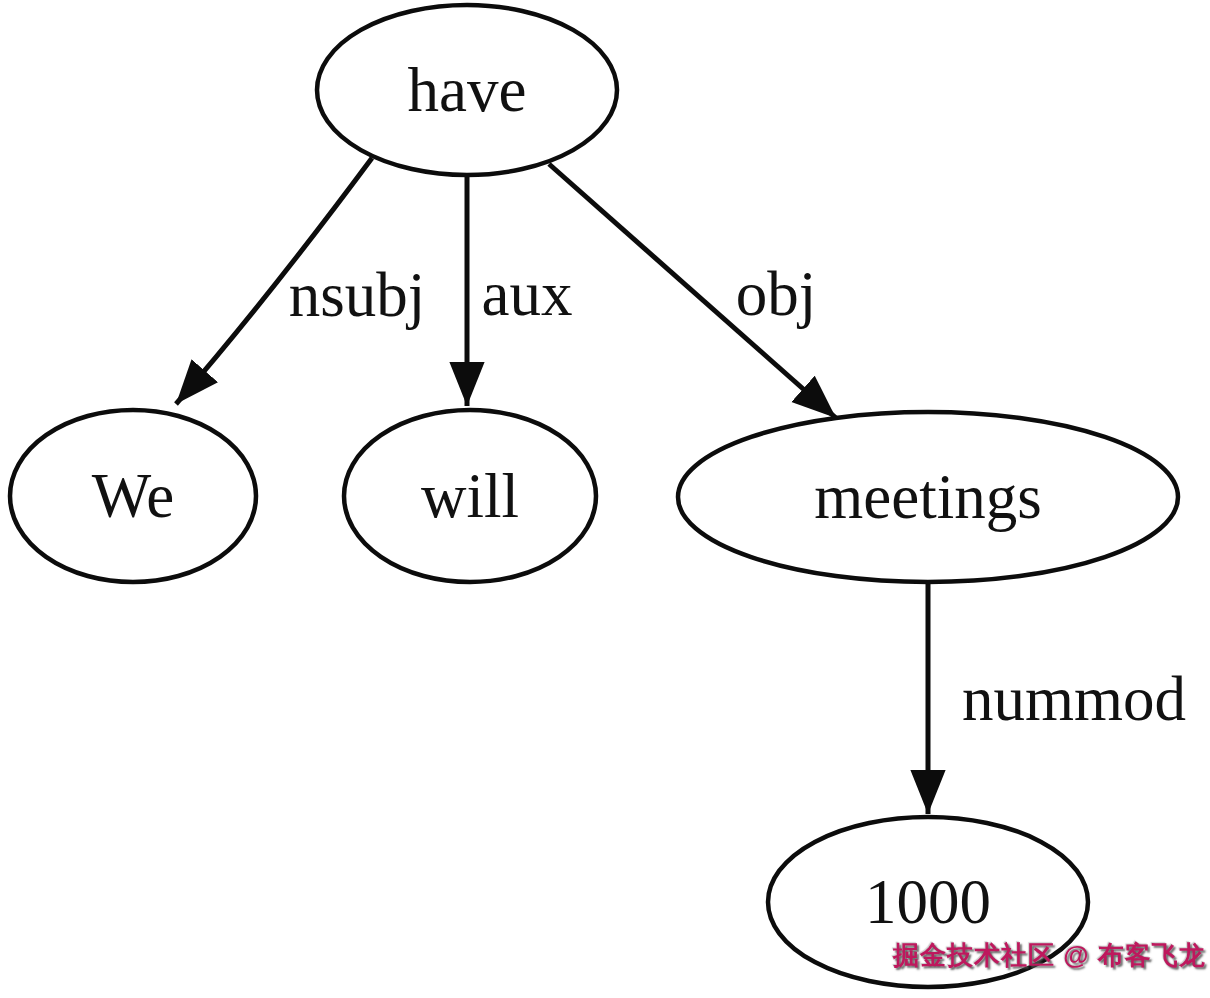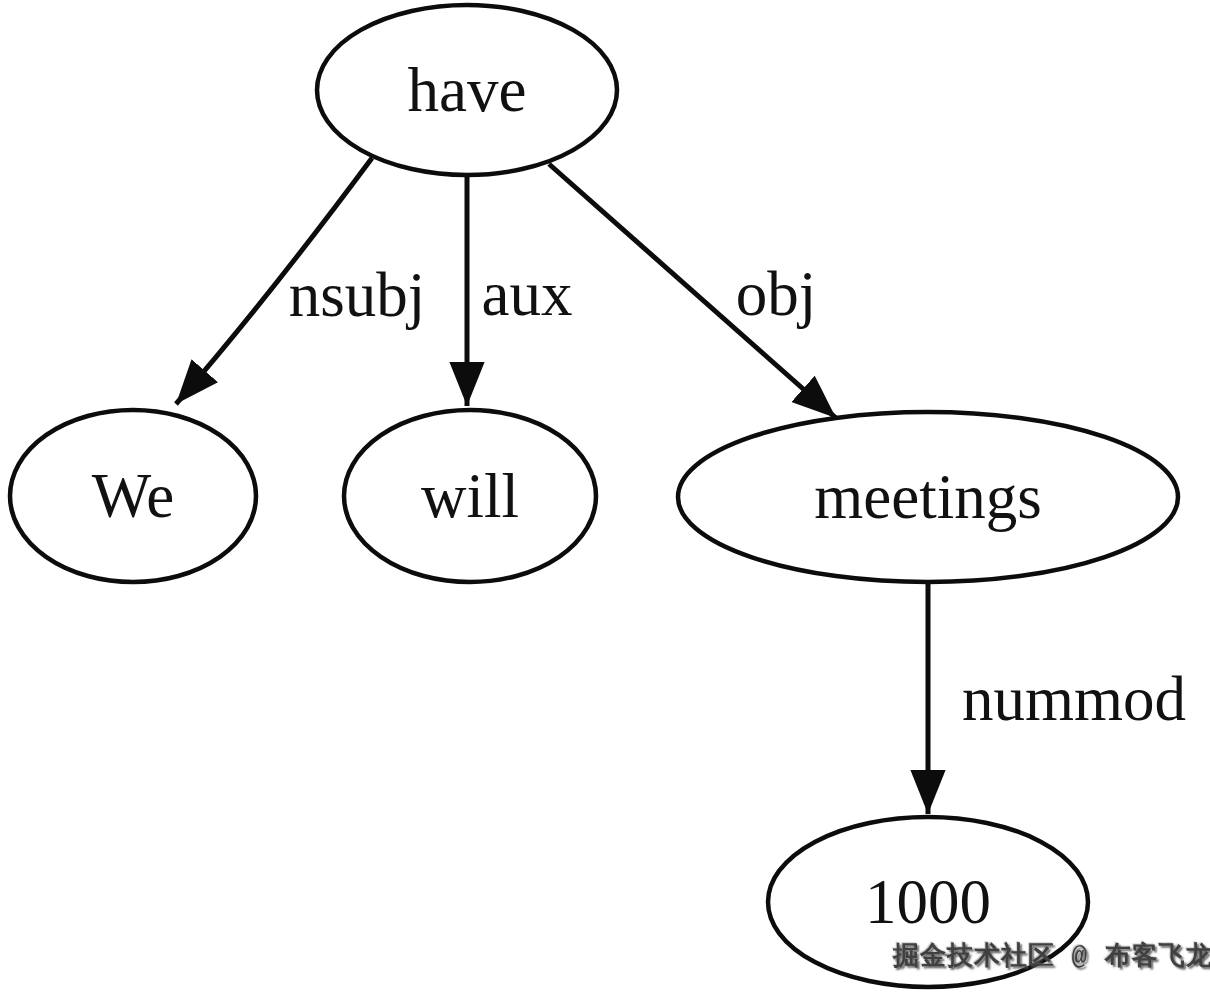--- a/index.html
+++ b/index.html
@@ -42,25 +42,25 @@
     font-family: "Liberation Serif", "DejaVu Serif", serif;
     font-size: 63px;
     fill: #111111;
     text-anchor: middle;
   }
   .watermark {
     position: absolute;
     left: 893px;
     top: 938px;
     width: 310px;
-    font-family: Liberation Mono, monospace;
+    font-family: Liberation Sans, sans-serif;
     font-size: 26px;
     font-weight: bold;
     letter-spacing: 1px;
-    color: #404040;
+    color: #be185d;
     text-shadow: 2px 2px 2px rgba(80,80,80,0.85), -1px -1px 1px rgba(150,150,150,0.5);
     white-space: nowrap;
     pointer-events: none;
   }
 </style>
 </head>
 <body>
 
 <div class="canvas">
 

